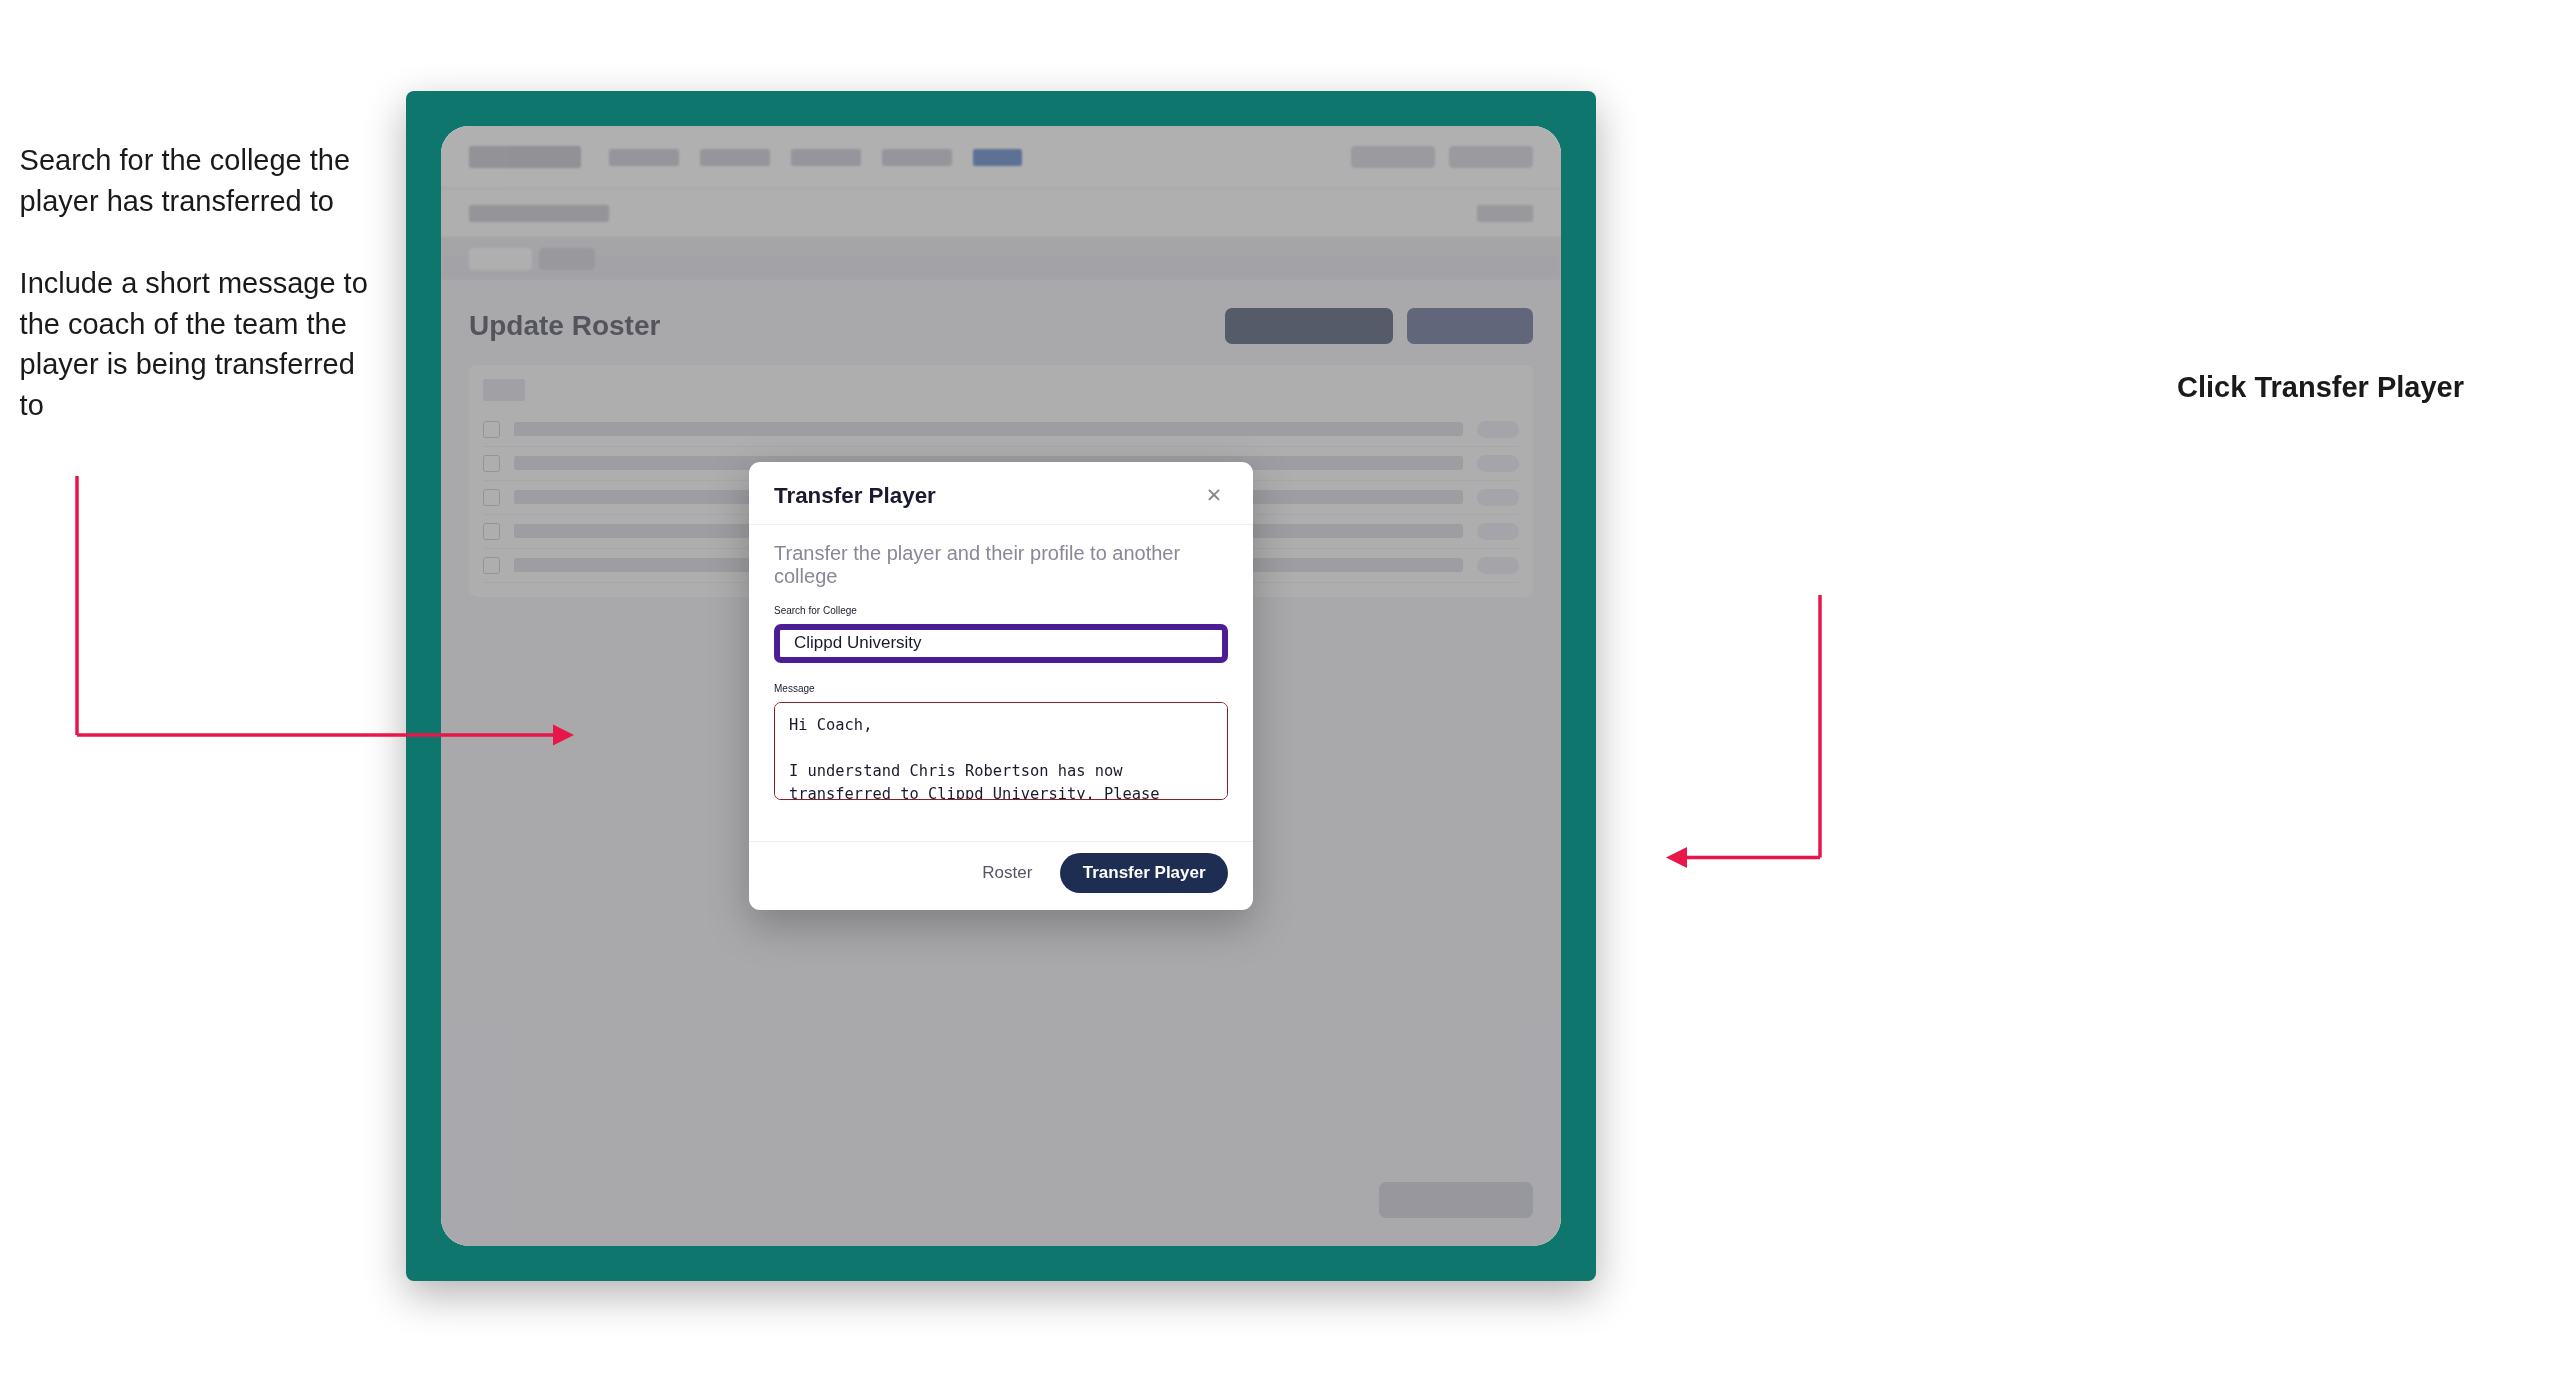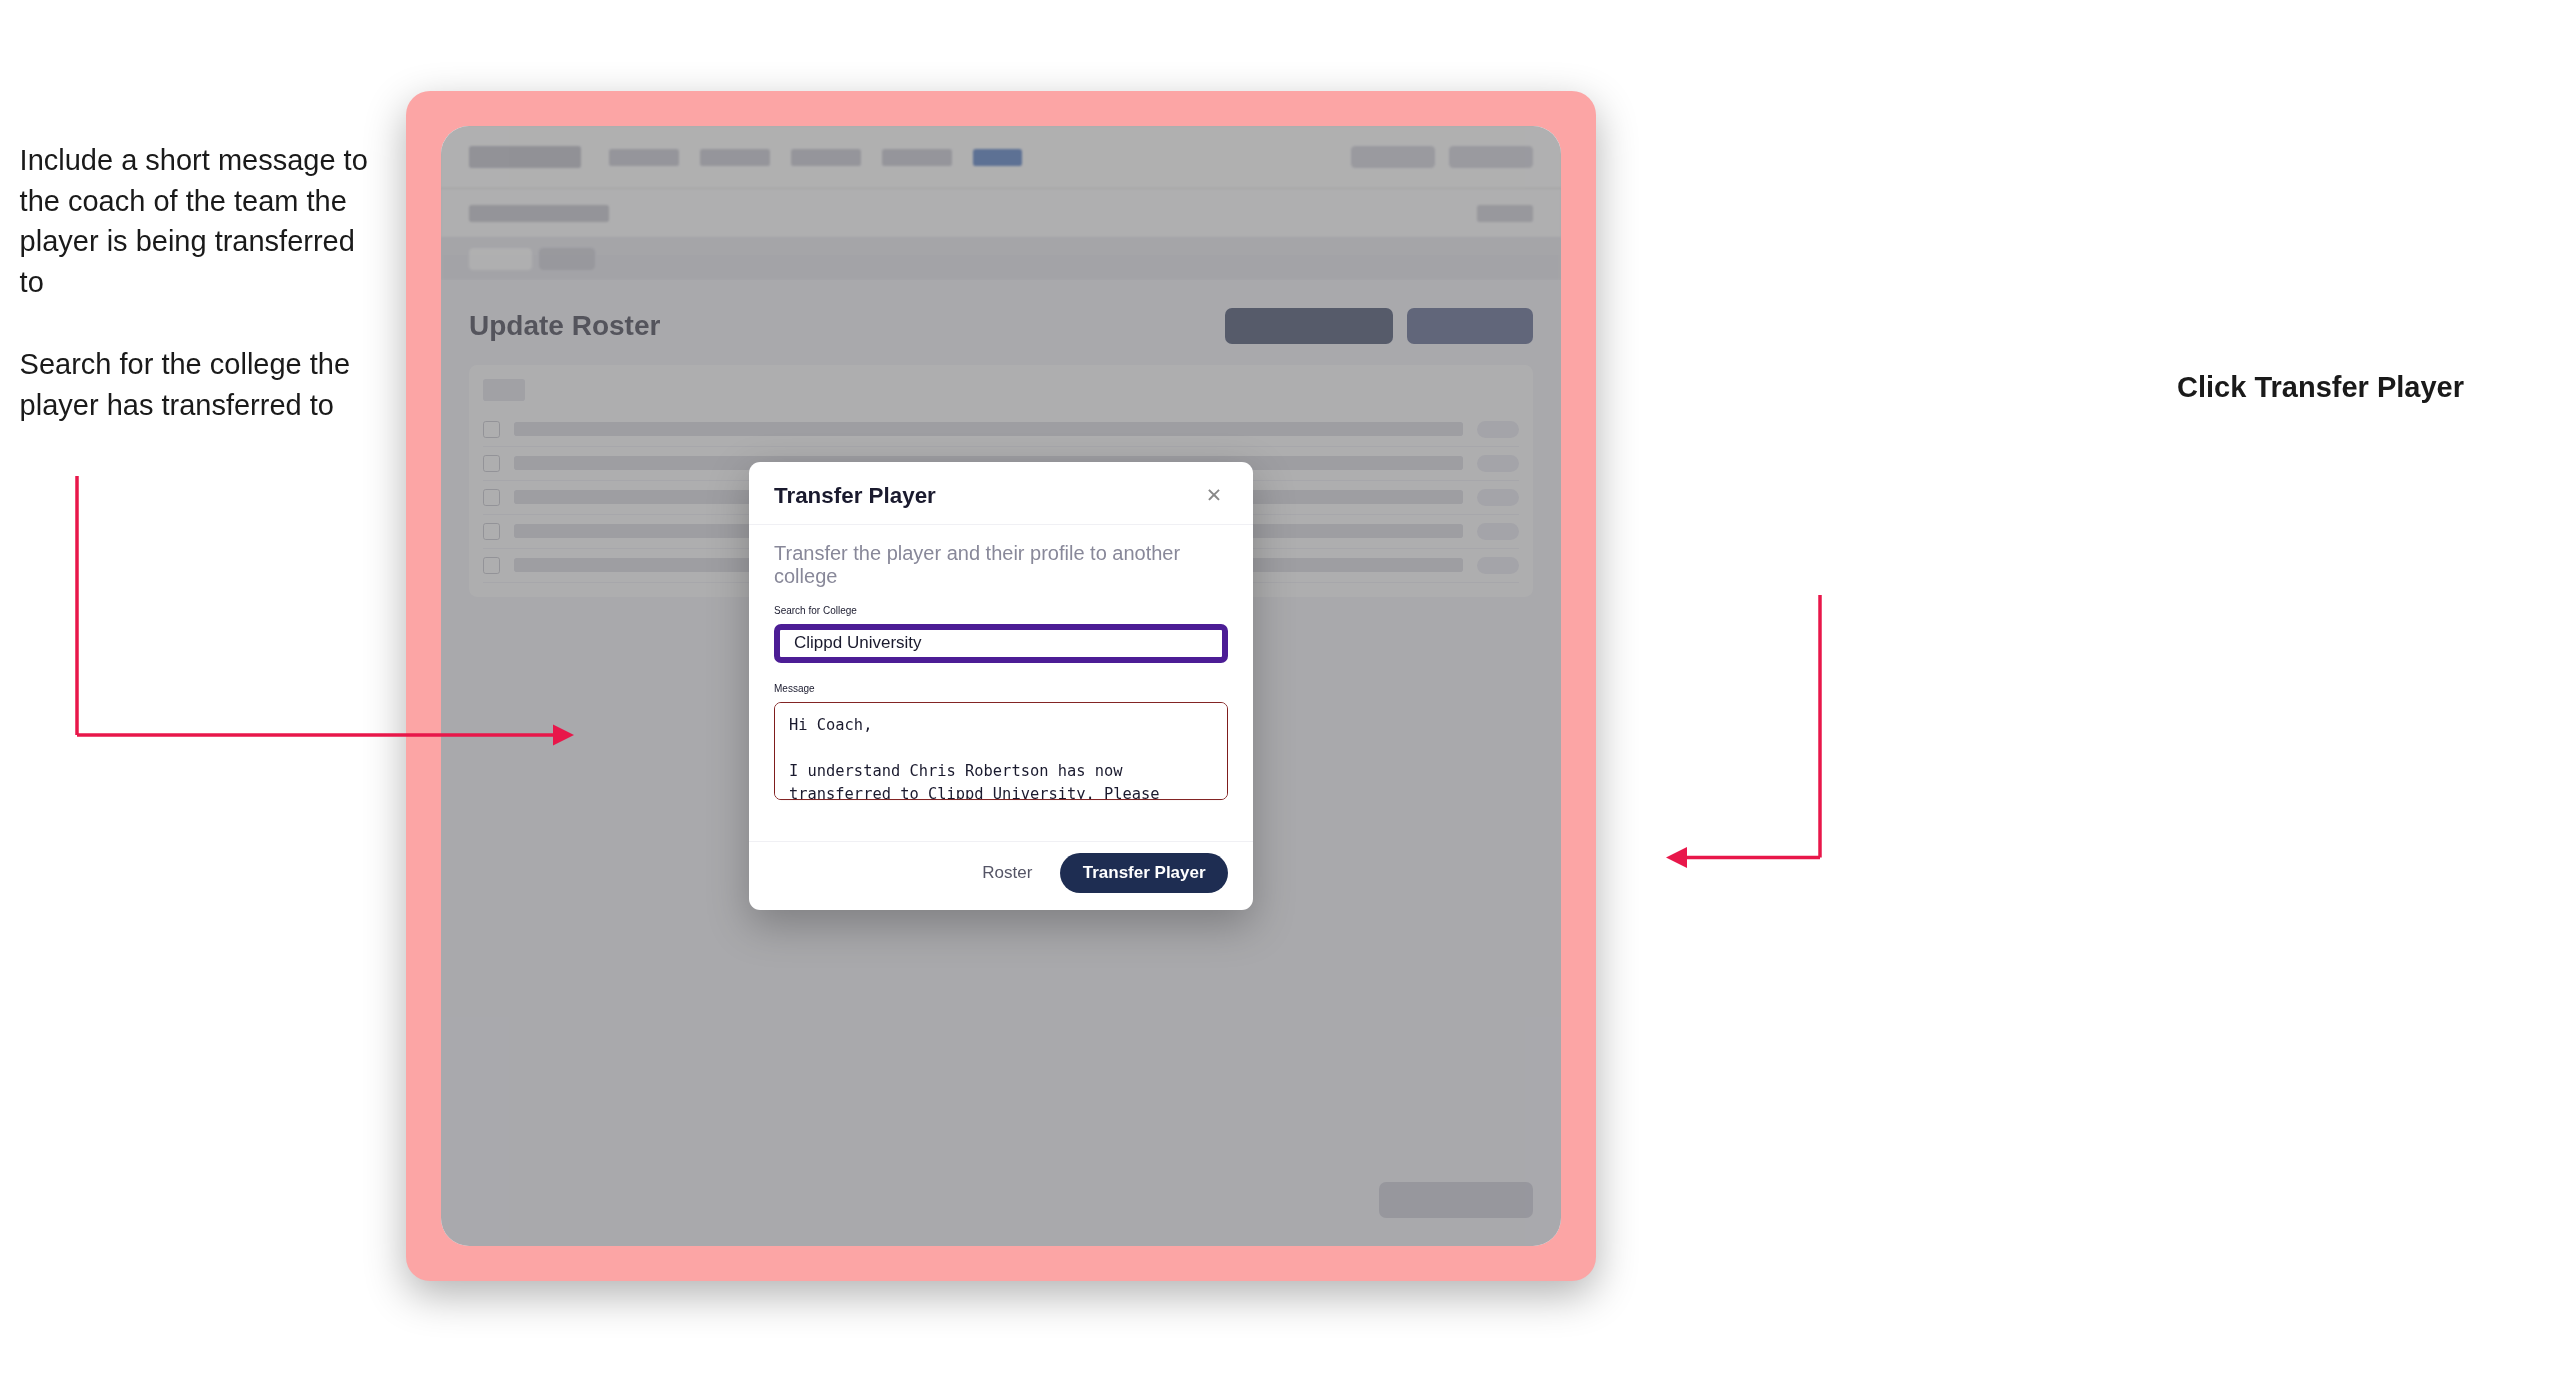--- a/index.html
+++ b/index.html
@@ -35,22 +35,22 @@
     }
     .annotation-right span { font-weight: 700; }
 
     
     .tablet-frame {
       position: absolute;
       left: 406px;
       top: 91px;
       width: 1190px;
       height: 1190px;
-      background: #fca5a5;
-      border-radius: 24px;
+      background: #0f766e;
+      border-radius: 8px;
       padding: 35px;
       box-shadow: 0 14px 42px rgba(0,0,0,0.3);
     }
 
     .tablet-screen {
       width: 100%;
       height: 100%;
       background: #f0f0f5;
       border-radius: 28px;
       overflow: hidden;
@@ -410,22 +410,22 @@
       width: 2576px;
       height: 1386px;
       pointer-events: none;
       z-index: 500;
     }
   </style>
 </head>
 <body>
 
 <div class="annotation-left">
+  <p>Search for the college the player has transferred to</p>
   <p>Include a short message to the coach of the team the player is being transferred to</p>
-  <p>Search for the college the player has transferred to</p>
 </div>
 
 <div class="annotation-right">
   <span>Click </span><span>Transfer Player</span>
 </div>
 
 <svg class="arrows" viewBox="0 0 3680 1980" width="2576" height="1386">
 
   <line x1="110" y1="680" x2="110" y2="1050" stroke="#e8174a" stroke-width="5"></line>
 

